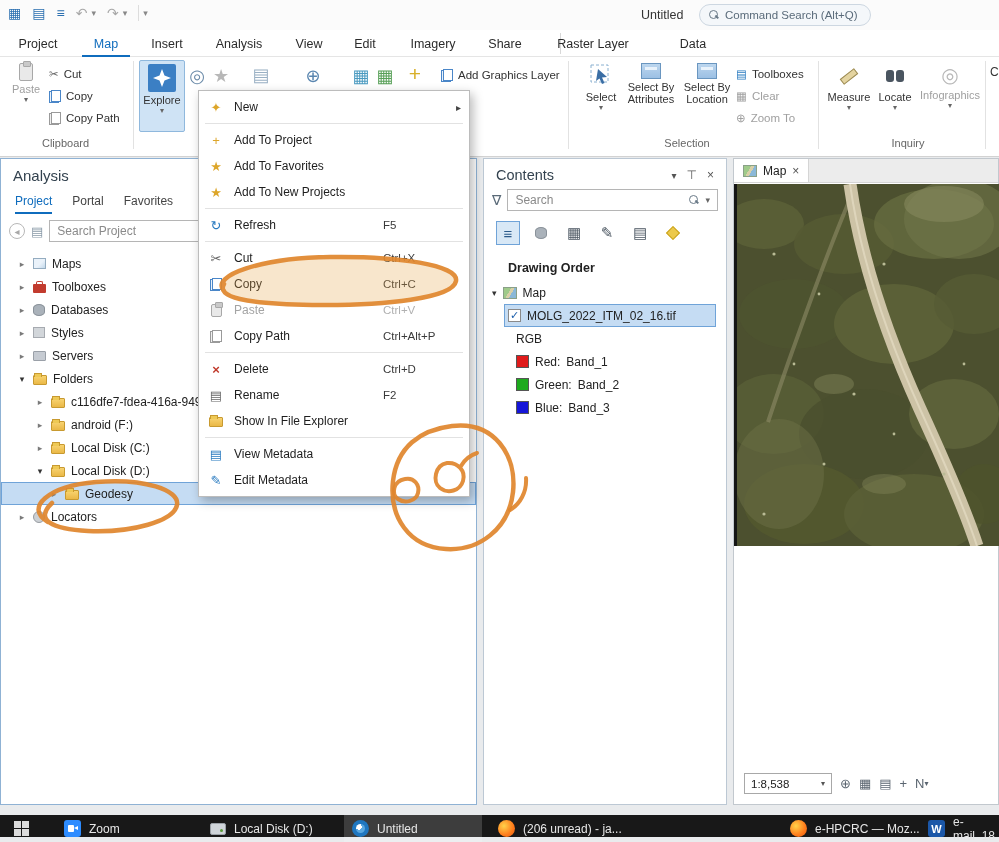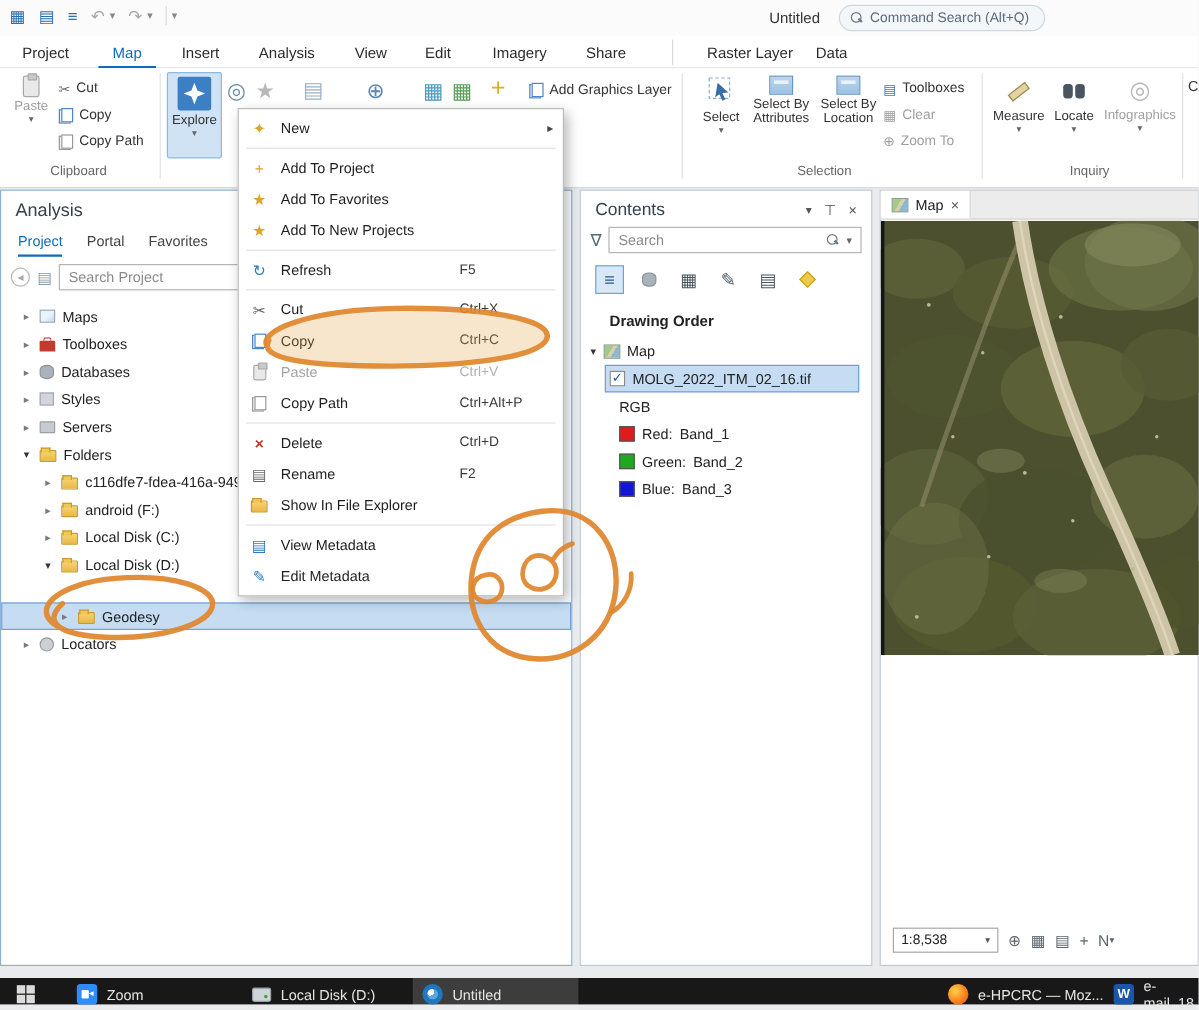--- a/index.html
+++ b/index.html
@@ -63,21 +63,21 @@
   .cat-tab { font-size:12px; color:#444; padding-bottom:5px; cursor:default; }
   .cat-tab.active { color:#0f6cbd; box-shadow: inset 0 -2px 0 #0f6cbd; }
   .searchrow { display:flex; align-items:center; gap:6px; padding:6px 8px; }
   .circ-back { width:16px; height:16px; border:1px solid #b8b8b8; border-radius:50%; color:#a8a8a8; font-size:10px; display:flex; align-items:center; justify-content:center; }
   .searchbox { flex:1; height:22px; border:1px solid #b5b5b5; background:#fff; display:flex; align-items:center; padding:0 7px; color:#8a8a8a; font-size:12px; gap:6px; }
   .tree { padding-top:4px; }
   .trow { display:flex; align-items:center; gap:6px; height:23px; padding-left:16px; cursor:default; }
   .trow .tw { width:10px; font-size:9px; color:#7a7a7a; text-align:center; }
   .trow .tw.open { color:#333; }
   .trow.lvl1 { padding-left:34px; }
-  .trow.lvl2 { padding-left:48px;margin-top:20px; }
+  .trow.lvl2 { padding-left:48px; }
   .trow.sel { background:#c5dcf3; outline:1px solid #6fa3d8; outline-offset:-1px; }
   .ic-folder { position:relative; width:14px; height:10px; background:linear-gradient(#f8d370,#eab847); border:1px solid #c89a30; border-radius:1px; margin-top:2px; flex:0 0 auto; }
   .ic-folder::before { content:""; position:absolute; top:-3px; left:0; width:6px; height:3px; background:#eec955; border:1px solid #c89a30; border-bottom:none; }
   .ic-mapdoc { width:13px; height:11px; background:linear-gradient(135deg,#eaf2fa 55%,#c2d8ea); border:1px solid #94accO; border:1px solid #94acc0; flex:0 0 auto; }
   .ic-toolbox { position:relative; width:13px; height:9px; background:#c23b2e; border-radius:1px; margin-top:3px; flex:0 0 auto; }
   .ic-toolbox::before { content:""; position:absolute; top:-3px; left:3px; width:5px; height:3px; border:1px solid #c23b2e; border-bottom:none; border-radius:2px 2px 0 0; }
   .ic-db { width:12px; height:12px; background:#aab2ba; border:1px solid #8a929a; border-radius:6px / 4px; flex:0 0 auto; }
   .ic-styles { width:12px; height:11px; background:#d2d6da; border:1px solid #a6aab0; flex:0 0 auto; }
   .ic-server { width:13px; height:10px; background:#c6cbd2; border:1px solid #9aa0a8; border-radius:1px; flex:0 0 auto; }
   .ic-loc { width:12px; height:12px; background:#ccd0d4; border:1px solid #989ca2; border-radius:50%; flex:0 0 auto; }
@@ -166,21 +166,21 @@
   <div class="ribbon-tabs">
     <div class="rtab" style="left:10px;width:56px">Project</div>
     <div class="rtab active" style="left:82px;width:48px">Map</div>
     <div class="rtab" style="left:142px;width:50px">Insert</div>
     <div class="rtab" style="left:206px;width:66px">Analysis</div>
     <div class="rtab" style="left:286px;width:46px">View</div>
     <div class="rtab" style="left:344px;width:42px">Edit</div>
     <div class="rtab" style="left:400px;width:66px">Imagery</div>
     <div class="rtab" style="left:478px;width:54px">Share</div>
     <div class="rtab-sep"></div>
-    <div class="rtab" style="left:579px;width:92px">Raster Layer</div>
+    <div class="rtab" style="left:547px;width:92px">Raster Layer</div>
     <div class="rtab" style="left:668px;width:50px">Data</div>
   </div>
 
   <div class="ribbon">
 
     <div class="bigbtn disabled" style="left:3px">
       <span class="ic-clipboard"></span>
       <span>Paste</span>
       <span class="caret">▾</span>
     </div>
@@ -584,20 +584,24 @@
       <span>Zoom</span>
     </div>
     <div class="tb-item" style="left:202px">
       <span class="drivic"></span>
       <span>Local Disk (D:)</span>
     </div>
     <div class="tb-item active" style="left:344px;width:138px">
       <span class="appic arcgic"></span>
       <span>Untitled</span>
     </div>
+    <div class="tb-item" style="left:490px">
+      <span class="appic ffic"></span>
+      <span>(206 unread) - ja...</span>
+    </div>
     <div class="tb-item" style="left:782px">
       <span class="appic ffic"></span>
       <span>e-HPCRC — Moz...</span>
     </div>
     <div class="tb-item" style="left:920px">
       <span class="appic wordic"></span>
       <span>e-mail_18</span>
     </div>
   </div>
 

